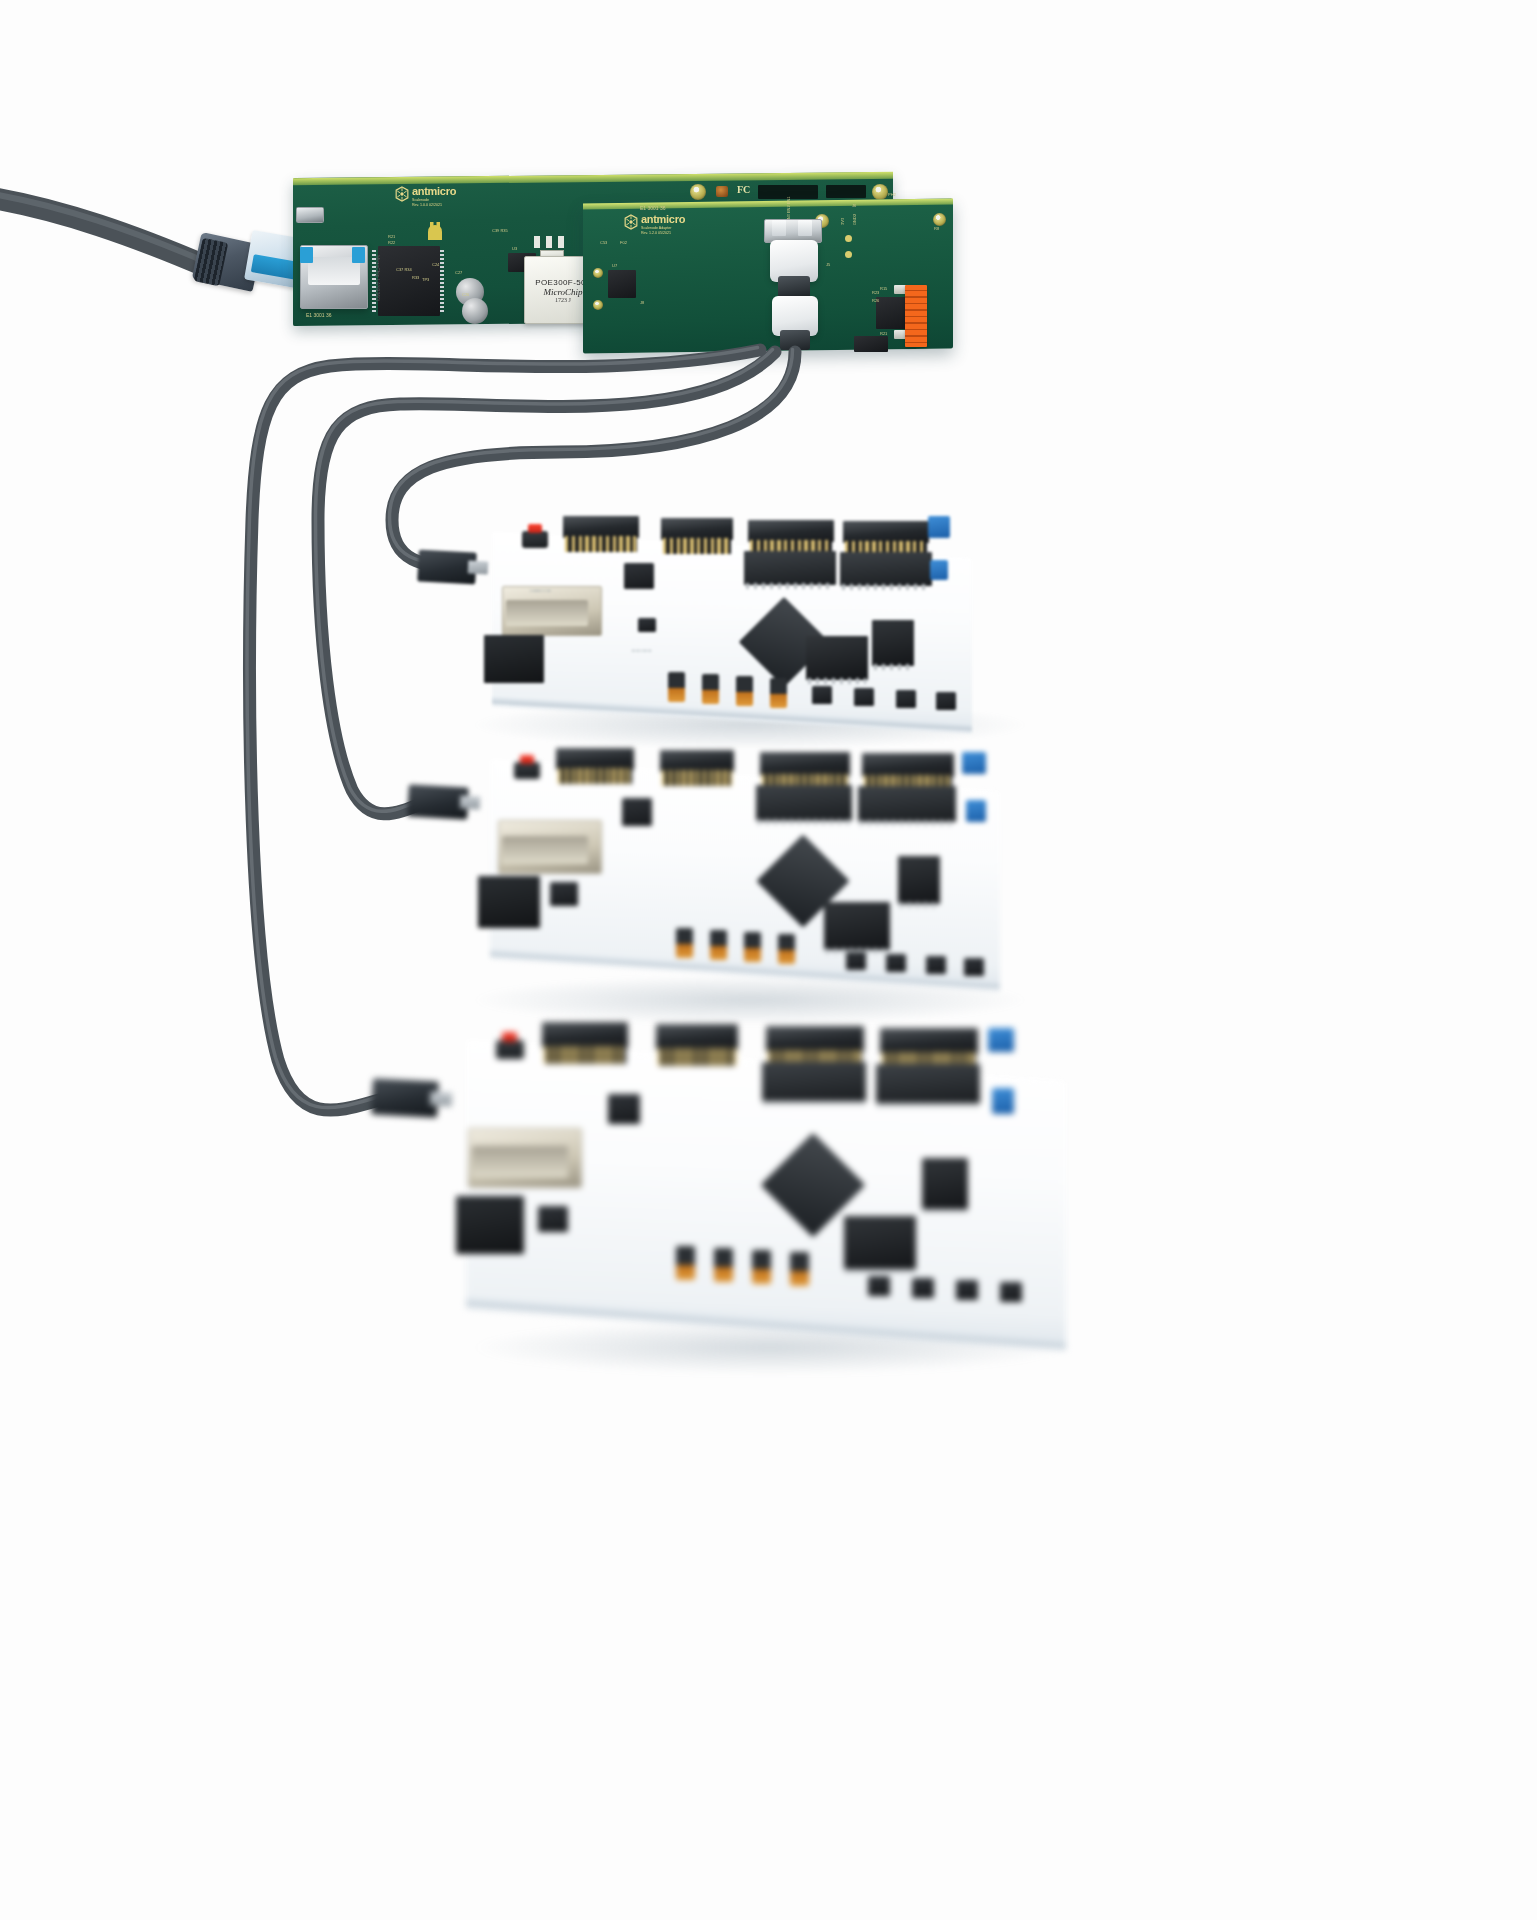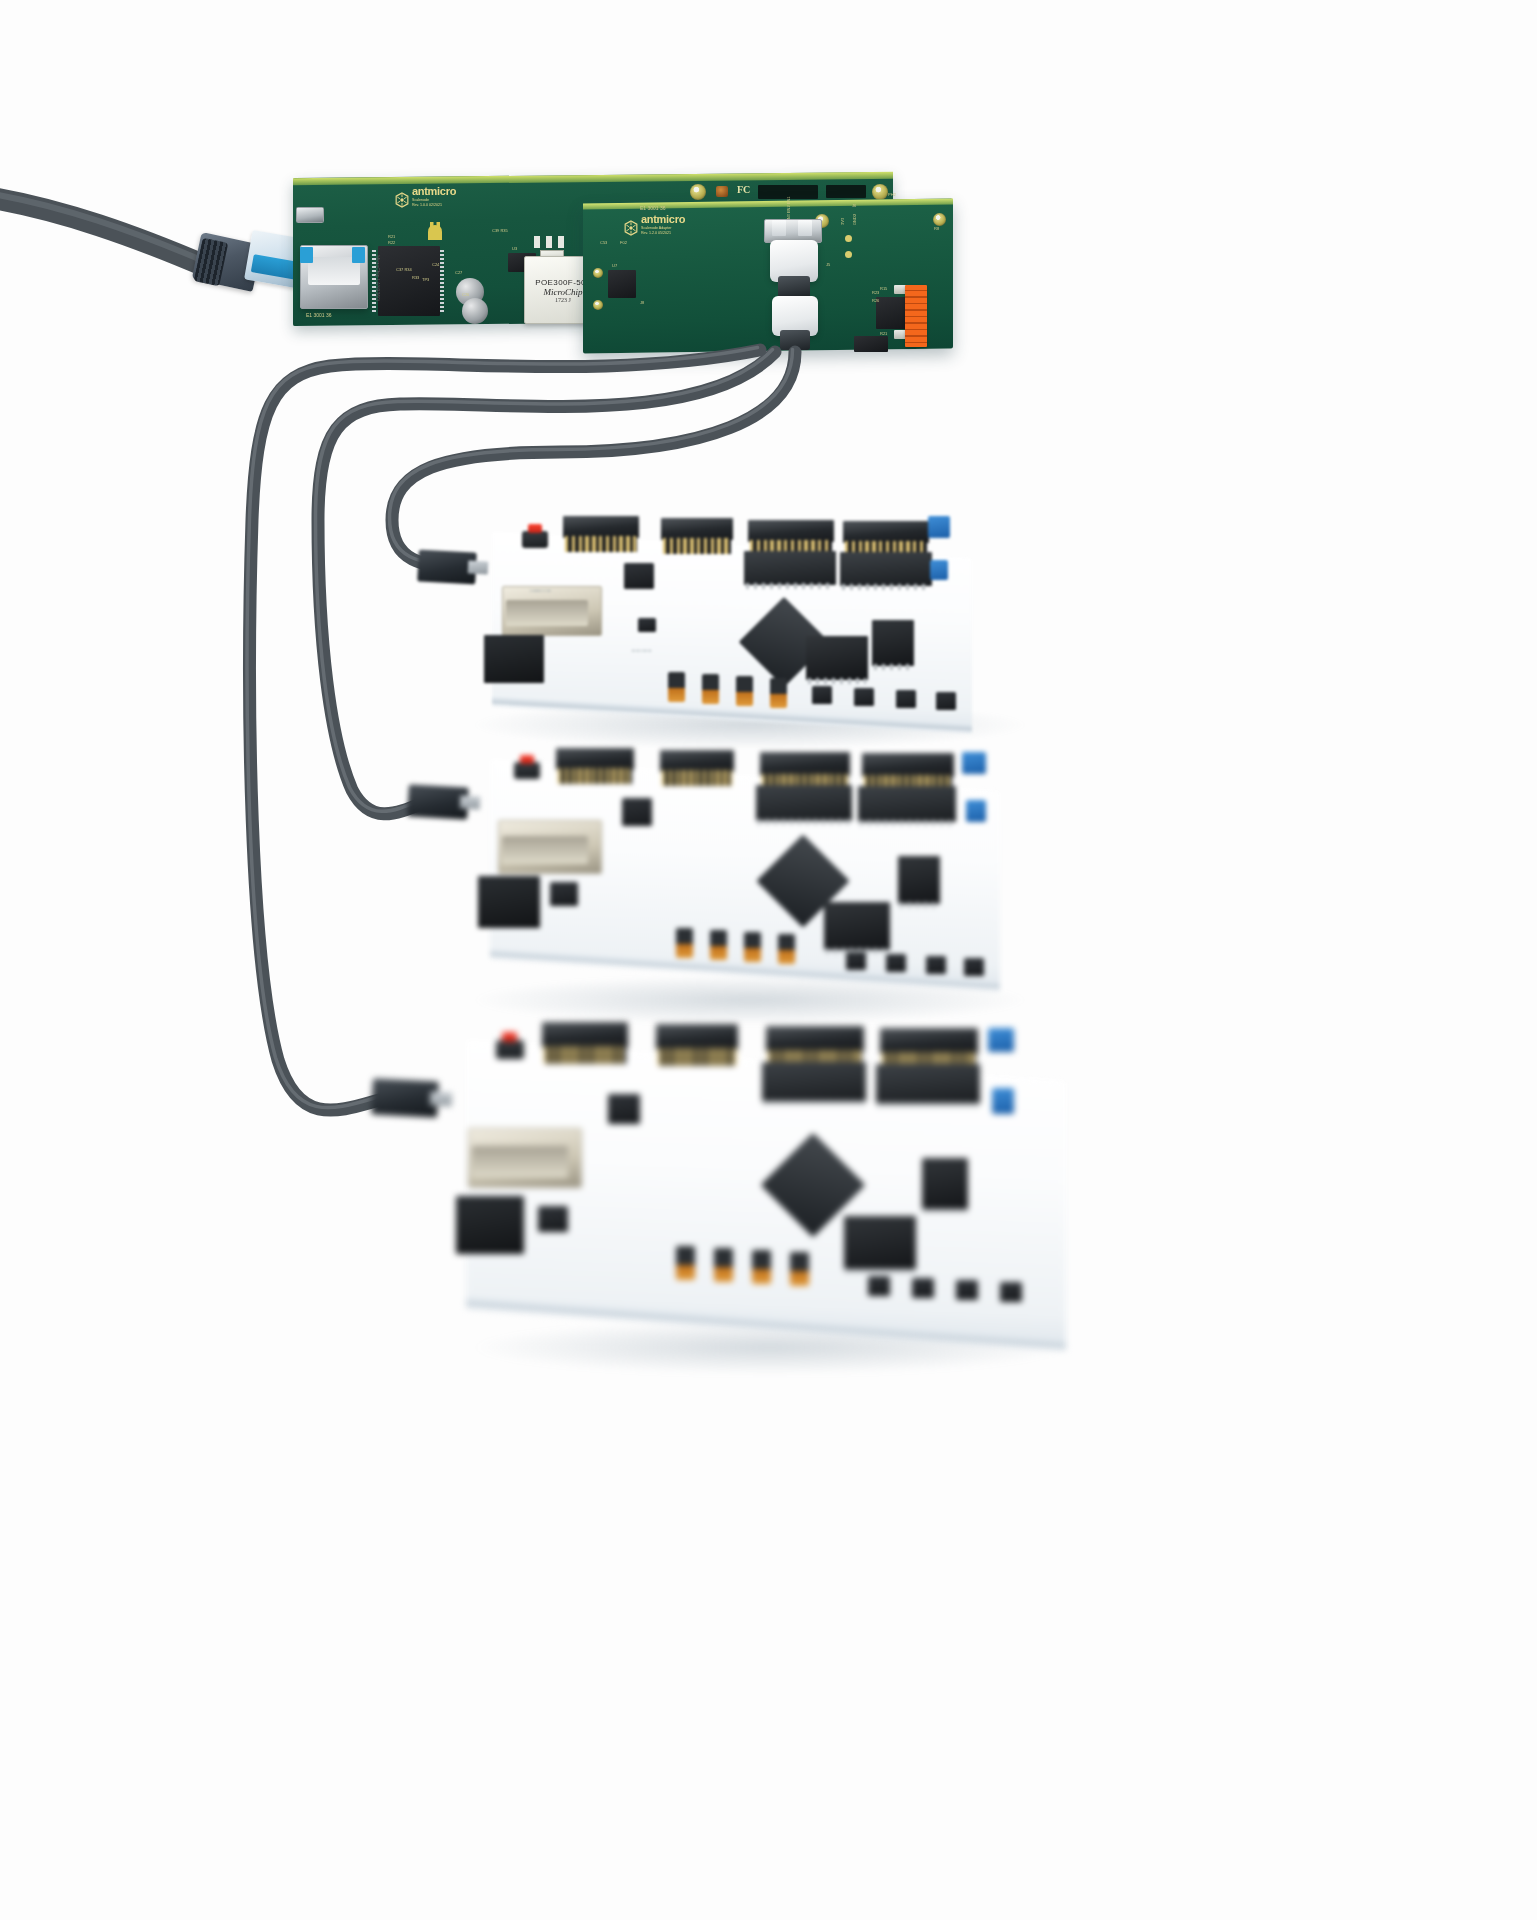--- a/index.html
+++ b/index.html
@@ -57,21 +57,21 @@
     border-radius:2px;
     box-shadow:0 7px 16px rgba(30,60,70,.30);
     transform:skewY(-0.8deg);
   }
   .pcb-adapter-edge{
     position:absolute;left:583px;top:201px;width:370px;height:6px;
     background:linear-gradient(180deg,#d4e472,#72a04d);transform:skewY(-0.8deg);
   }
 
   
-  .logo-wrap{position:absolute;display:flex;align-items:flex-end;gap:3px;}
+  .logo-wrap{position:absolute;display:flex;align-items:flex-start;gap:3px;}
   .logo-hex{width:14px;height:16px;}
   .logo-word{font-size:11px;font-weight:bold;color:#e8d98a;letter-spacing:-0.3px;line-height:1;}
   .logo-sub{font-size:3.6px;color:#e8d98a;line-height:1.25;margin-top:1px;}
 
   
   .ic{position:absolute;background:linear-gradient(160deg,#2d2f33,#15171a);border-radius:1px;}
   .ic-pins-l,.ic-pins-r{position:absolute;width:4px;
     background:repeating-linear-gradient(180deg,#cfd4d8 0 2px,transparent 2px 4px);}
   .cap-el{position:absolute;border-radius:50%;
     background:radial-gradient(circle at 35% 30%,#e8e9ea,#9aa0a4 60%,#4d5256);}

